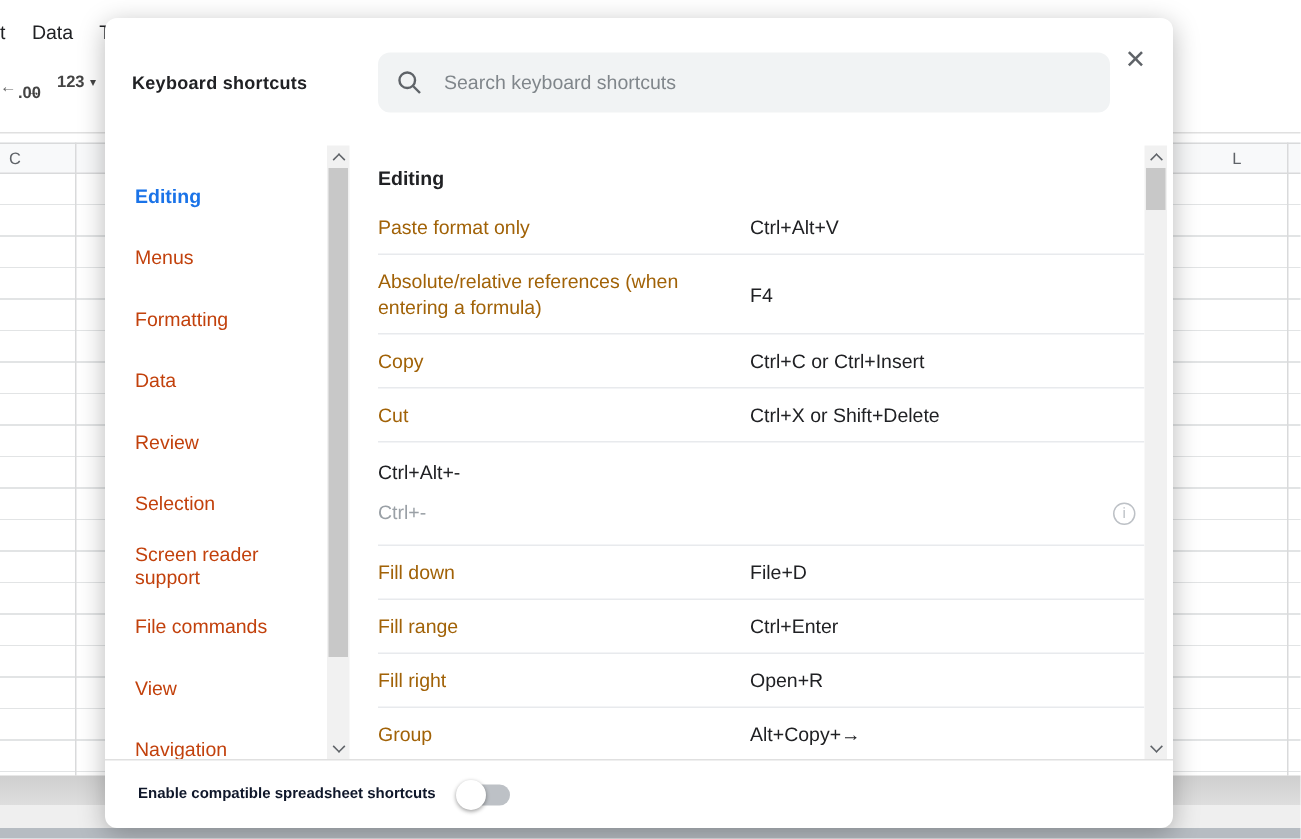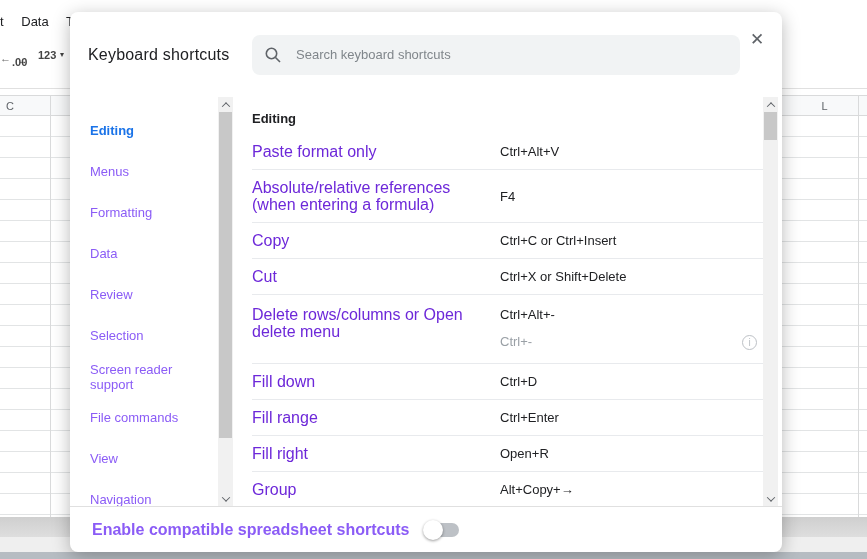--- a/index.html
+++ b/index.html
@@ -37,66 +37,66 @@
     background:linear-gradient(#cfcfcf,#dedede); }
   .band2 { position:absolute; top:537px; left:0; width:100%; height:15px; background:#efefef; }
   .band3 { position:absolute; top:552px; left:0; width:100%; height:7px; background:#b6bcc2; }
 
   
   .dialog { position:absolute; left:70px; top:12px; width:712px; height:540px;
     background:#fff; border-radius:8px; box-shadow:0 4px 18px rgba(0,0,0,.28);
     display:flex; flex-direction:column; overflow:hidden; }
 
   .dlg-header { height:85px; flex:0 0 85px; display:flex; align-items:center; position:relative; }
-  .dlg-title { margin-left:18px; width:164px; font-size:16px; font-weight:400; color:#202124; letter-spacing:.2px; }
+  .dlg-title { margin-left:18px; width:164px; font-size:12px; font-weight:700; color:#202124; letter-spacing:.2px; }
   .search-box { width:488px; height:40px; background:#f1f3f4; border-radius:8px;
     display:flex; align-items:center; padding:0 12px; }
   .search-box svg { flex:0 0 18px; }
   .search-input { flex:1; border:none; outline:none; background:transparent;
     font-size:13px; color:#202124; margin-left:14px; font-family:"Liberation Sans",sans-serif; }
   .search-input::placeholder { color:#80868b; }
   .close-btn { position:absolute; right:16px; top:19px; width:18px; height:18px;
     font-size:17px; line-height:18px; color:#5f6368; text-align:center; cursor:pointer; }
 
   .dlg-body { flex:1; display:flex; min-height:0; }
 
   .sidebar { width:148px; flex:0 0 148px; }
   .sidebar ul { list-style:none; padding-top:13px; }
   .sidebar li { height:41px; display:flex; align-items:center; padding-left:20px;
-    font-size:13px; color:#8b5cf6; cursor:pointer; }
+    font-size:13px; color:#c2410c; cursor:pointer; }
   .sidebar li.active { color:#1a73e8; font-weight:700; }
 
   .sb { width:15px; flex:0 0 15px; background:#f1f1f1; position:relative; }
   .sb .sb-btn { position:absolute; left:0; width:15px; height:15px; display:flex;
     align-items:center; justify-content:center; }
   .sb .sb-btn.up { top:0; } .sb .sb-btn.down { bottom:0; }
   .chev { width:6px; height:6px; border:solid #5f6368; border-width:0 1.5px 1.5px 0; display:block; }
   .chev.up { transform:rotate(-135deg) translate(-1px,-1px); }
   .chev.down { transform:rotate(45deg) translate(-1px,-1px); }
   .sb-thumb { position:absolute; left:1px; width:13px; background:#c8c8c8; }
   .sb-side .sb-thumb { top:15px; height:326px; }
   .sb-main .sb-thumb { top:15px; height:28px; }
 
   .content-wrap { flex:1; display:flex; min-width:0; }
   .content { width:511px; flex:0 0 511px; margin-left:19px; overflow:hidden; }
   .section-title { padding:14px 0 8px 0; font-size:13px; font-weight:700; color:#202124; }
 
   .srow { display:flex; align-items:center; border-bottom:1px solid #e8eaed; padding:9px 0; }
   .srow.top-align { align-items:flex-start; padding:11px 0 13px 0; }
-  .srow-name { width:248px; padding-right:10px; font-size:16px; color:#6d28d9; line-height:17px; }
+  .srow-name { width:248px; padding-right:10px; font-size:13px; color:#a16207; line-height:17px; }
   .srow-keys { font-size:13px; color:#202124; line-height:17px; }
   .key-secondary { color:#9aa0a6; margin-top:10px; }
   .srow-info { margin-left:auto; margin-right:6px; align-self:flex-end; width:15px; height:15px;
     border:1.5px solid #bdc1c6; border-radius:50%; color:#bdc1c6; font-size:10px;
     display:flex; align-items:center; justify-content:center; font-style:normal; cursor:pointer; }
   .content-sb-margin { width:4px; flex:0 0 4px; }
 
   .dlg-footer { flex:0 0 46px; border-top:1px solid #e0e0e0; display:flex;
     align-items:center; padding:0 28px 0 22px; }
-  .footer-label { font-size:16px; font-weight:700; color:#8b5cf6; }
+  .footer-label { font-size:10px; font-weight:700; color:#0f172a; }
   .toggle { position:relative; width:36px; height:20px; margin-left:14px; cursor:pointer; }
   .toggle .track { position:absolute; top:3px; left:2px; width:34px; height:14px;
     border-radius:7px; background:#bdc1c6; }
   .toggle .knob { position:absolute; top:0; left:0; width:20px; height:20px; border-radius:50%;
     background:#fff; box-shadow:0 1px 3px rgba(0,0,0,.4); }
   .footer-links { margin-left:auto; display:flex; gap:48px; }
   .footer-link { font-size:13px; font-weight:700; color:#1a73e8; letter-spacing:.3px; cursor:pointer; }
 </style>
 </head>
 <body>
@@ -230,32 +230,31 @@
   <div class="srow">
     <div class="srow-name">Cut</div>
     <div class="srow-keys">
       <div class="key-primary">Ctrl+X or Shift+Delete</div>
 
     </div>
 
   </div>
 
   <div class="srow top-align">
-    <div class="srow-name">Delete rows/columns or Open delete menu</div>
     <div class="srow-keys">
       <div class="key-primary">Ctrl+Alt+-</div>
       <div class="key-secondary">Ctrl+-</div>
     </div>
     <div class="srow-info">i</div>
   </div>
 
   <div class="srow">
     <div class="srow-name">Fill down</div>
     <div class="srow-keys">
-      <div class="key-primary">Ctrl+D</div>
+      <div class="key-primary">File+D</div>
 
     </div>
 
   </div>
 
   <div class="srow">
     <div class="srow-name">Fill range</div>
     <div class="srow-keys">
       <div class="key-primary">Ctrl+Enter</div>
 

